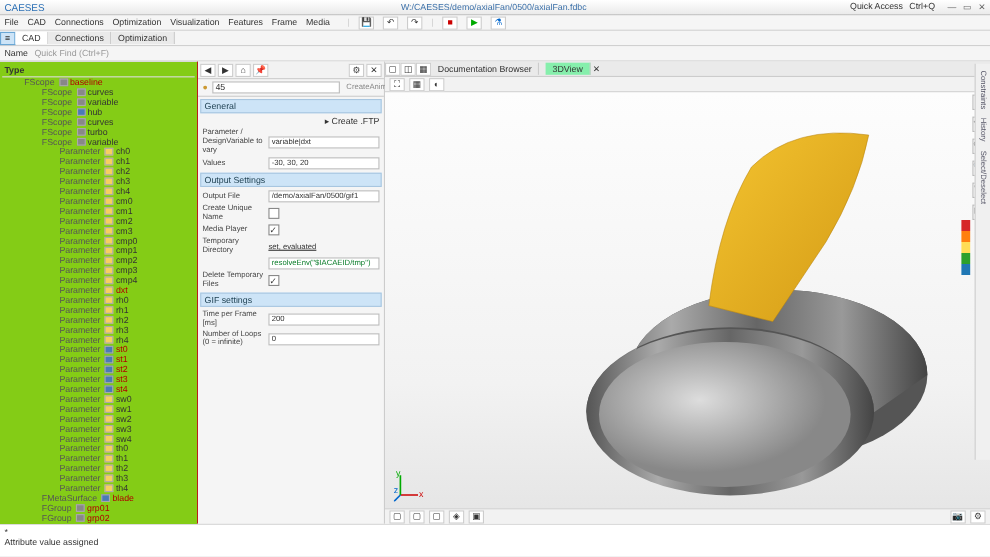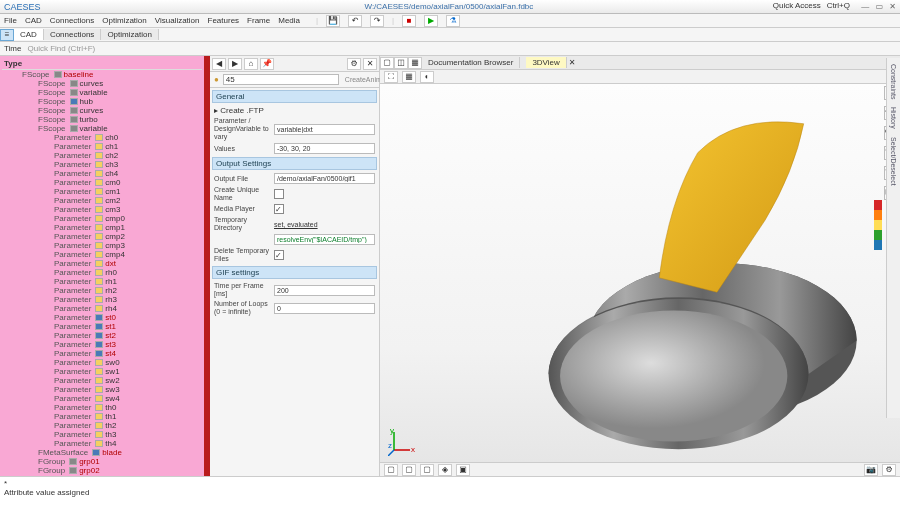--- a/index.html
+++ b/index.html
@@ -10,21 +10,21 @@
 .titlebar .winbtns span{margin-left:4px;color:#666;cursor:pointer}
 .menubar{height:14px;background:#f5f5f5;border-bottom:1px solid #ccc;display:flex;align-items:center;padding:0 4px;gap:8px}
 .menubar span{cursor:pointer}
 .tbtn{width:14px;height:12px;border:1px solid #ccc;background:#fff;display:flex;align-items:center;justify-content:center;cursor:pointer}
 .tbtn.active{background:#cde4f7;border-color:#6aa7d5}
 .tabbar{height:14px;background:#f5f5f5;border-bottom:1px solid #ccc;display:flex;align-items:center}
 .tab{padding:1px 6px;background:#eaeaea;border-right:1px solid #ccc;cursor:pointer}
 .tab.active{background:#fff}
 .qfind{height:14px;background:#f5f5f5;border-bottom:1px solid #ccc;display:flex;align-items:center;padding:0 4px;gap:6px}
 .main{display:flex;height:420px}
-.leftpane{width:210px;background:#f9a8d4;border-right:6px solid #b91c1c;overflow:auto}
+.leftpane{width:180px;background:#84cc16;border-right:1px solid #b91c1c;overflow:auto}
 .tree{padding:2px}
 .tree-head{border-bottom:1px solid #ddd;padding:1px 2px;font-weight:bold}
 .trow{display:flex;align-items:center;height:9px;white-space:nowrap}
 .trow .ico{width:8px;height:7px;margin-right:2px;border:1px solid #aaa}
 .trow .ico.y{background:#f5d060}
 .trow .ico.b{background:#4a7ab7}
 .trow .ico.g{background:#888}
 .trow .lbl{}
 .trow.red .lbl{color:#b00000}
 .trow .pre{color:#555;margin-right:4px}
@@ -91,21 +91,21 @@
 </div>
 
 <div class="tabbar">
   <span class="tbtn active">≡</span>
   <span class="tab active">CAD</span>
   <span class="tab">Connections</span>
   <span class="tab">Optimization</span>
 </div>
 
 <div class="qfind">
-  <span>Time</span>
+  <span>Name</span>
   <span style="color:#999">Quick Find (Ctrl+F)</span>
 </div>
 
 <div class="main">
   <div class="leftpane">
     <div class="tree">
       <div class="tree-head">Type</div>
       <div id="tree-rows">
           <div class="trow indent1 red">
             <span class="pre">FScope</span>
@@ -349,21 +349,21 @@
       <span style="flex:1"></span>
       <span class="tbtn">⚙</span>
       <span class="tbtn">✕</span>
     </div>
     <div class="midname">
       <span style="color:#c93;margin-right:4px">●</span>
       <input value="45" style="">
       <span class="type">CreateAnimatedGif</span>
     </div>
     <div class="section">General</div>
-    <div class="frow" style="">
+    <div class="frow" style="justify-content:flex-end">
         <span>▸ Create .FTP</span>
       </div>
     <div class="frow">
         <span class="flab">Parameter / DesignVariable to vary</span>
         <input value="variable|dxt" style="">
       </div>
     <div class="frow">
         <span class="flab">Values</span>
         <input value="-30, 30, 20" style="">
       </div>
@@ -403,21 +403,21 @@
       </div>
   </div>
 
   <div class="rightpane">
     <div class="rtabs">
       <span class="tbtn">▢</span>
       <span class="tbtn">◫</span>
       <span class="tbtn">▦</span>
       <span class="tab">Documentation Browser</span>
       <span style="width:6px"></span>
-      <span class="tab active" style="background:#fef9c3">3DView</span>
+      <span class="tab active" style="background:#86efac">3DView</span>
       <span style="margin-left:2px">✕</span>
     </div>
     <div class="rtool">
       <span class="tbtn">⛶</span>
       <span class="tbtn">▦</span>
       <span class="tbtn">◐</span>
     </div>
     <div class="viewport">
       <svg width="100%" height="100%" viewBox="0 0 540 390">
         <defs>

